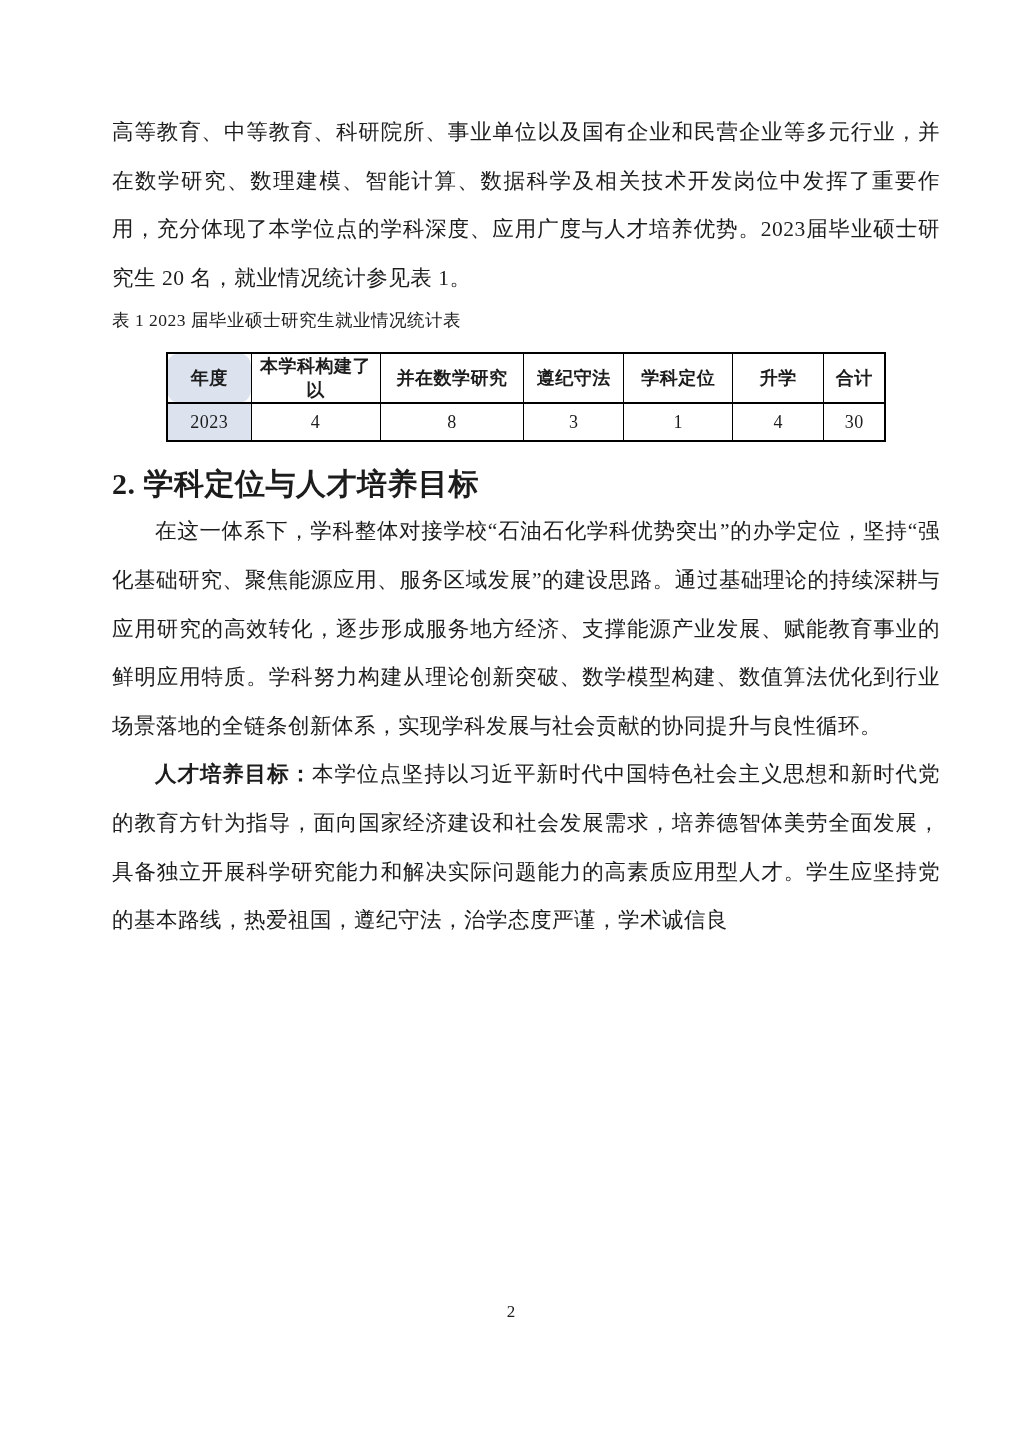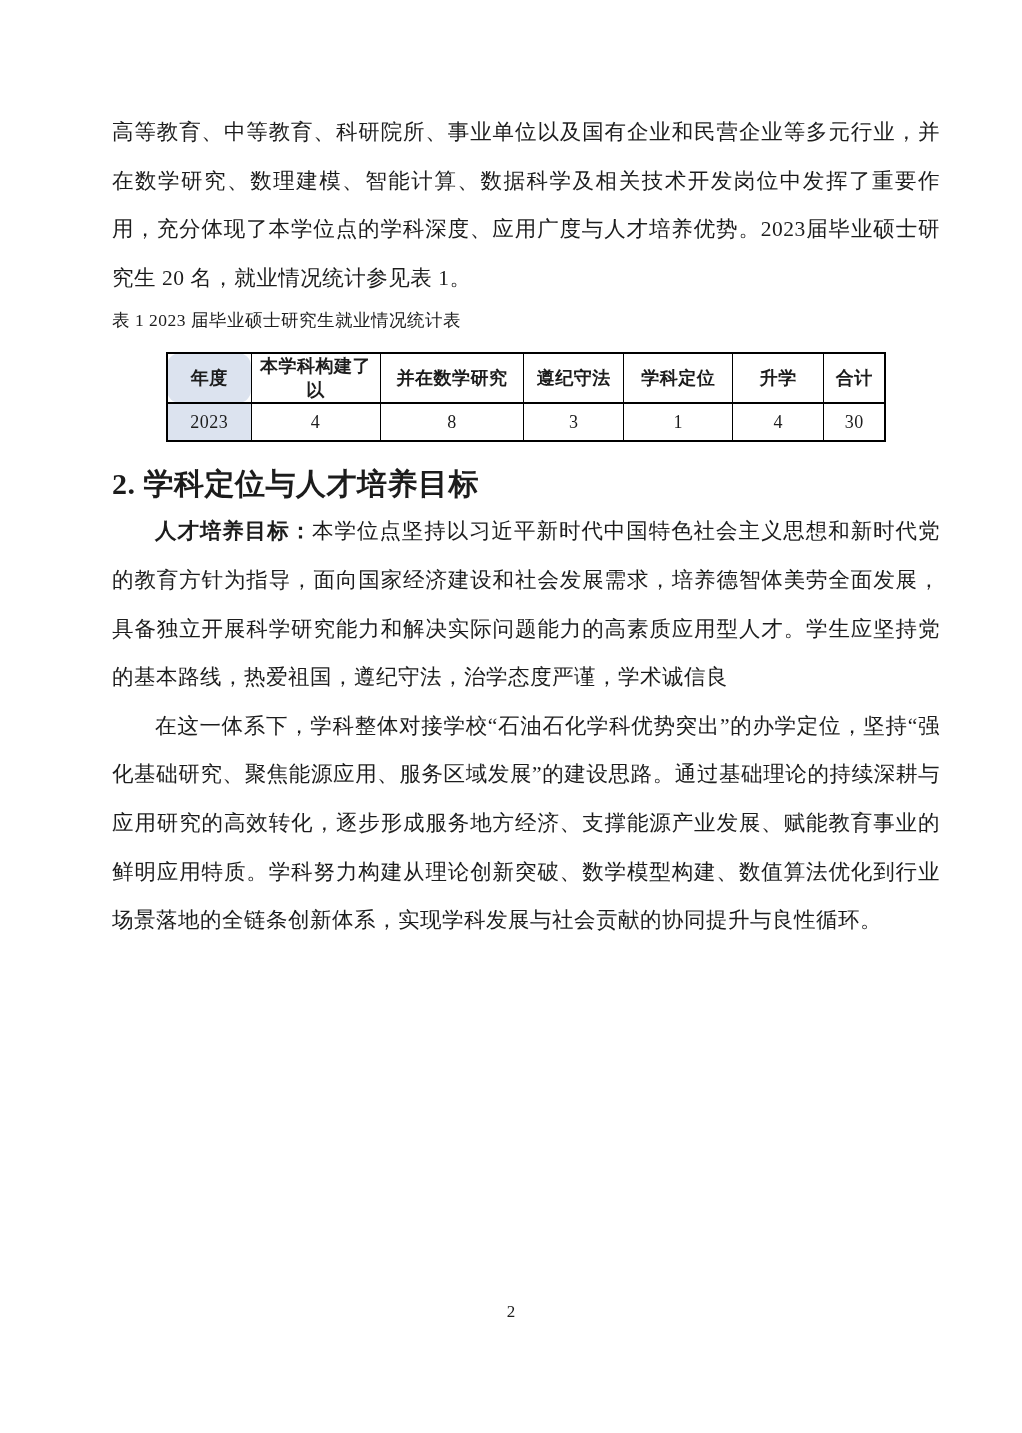--- a/index.html
+++ b/index.html
@@ -135,20 +135,20 @@
           <td>1</td>
           <td>4</td>
           <td>30</td>
         </tr>
       </tbody>
     </table>
 
     <h2 class="section-heading">2. 学科定位与人才培养目标</h2>
 
 
+    <p class="body-para indent">在这一体系下，学科整体对接学校“石油石化学科优势突出”的办学定位，坚持“强化基础研究、聚焦能源应用、服务区域发展”的建设思路。通过基础理论的持续深耕与应用研究的高效转化，逐步形成服务地方经济、支撑能源产业发展、赋能教育事业的鲜明应用特质。学科努力构建从理论创新突破、数学模型构建、数值算法优化到行业场景落地的全链条创新体系，实现学科发展与社会贡献的协同提升与良性循环。</p>
+
     <p class="body-para indent"><span class="lead-bold">人才培养目标：</span><span>本学位点坚持以习近平新时代中国特色社会主义思想和新时代党的教育方针为指导，面向国家经济建设和社会发展需求，培养德智体美劳全面发展，具备独立开展科学研究能力和解决实际问题能力的高素质应用型人才。学生应坚持党的基本路线，热爱祖国，遵纪守法，治学态度严谨，学术诚信良</span></p>
-
-    <p class="body-para indent">在这一体系下，学科整体对接学校“石油石化学科优势突出”的办学定位，坚持“强化基础研究、聚焦能源应用、服务区域发展”的建设思路。通过基础理论的持续深耕与应用研究的高效转化，逐步形成服务地方经济、支撑能源产业发展、赋能教育事业的鲜明应用特质。学科努力构建从理论创新突破、数学模型构建、数值算法优化到行业场景落地的全链条创新体系，实现学科发展与社会贡献的协同提升与良性循环。</p>
 
   </div>
 
   <div class="page-number">2</div>
 </div>
 
 </body></html>

